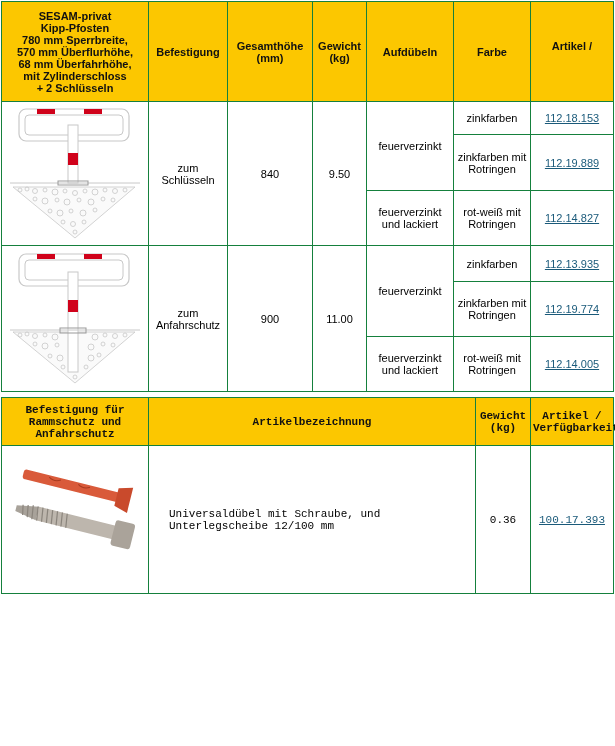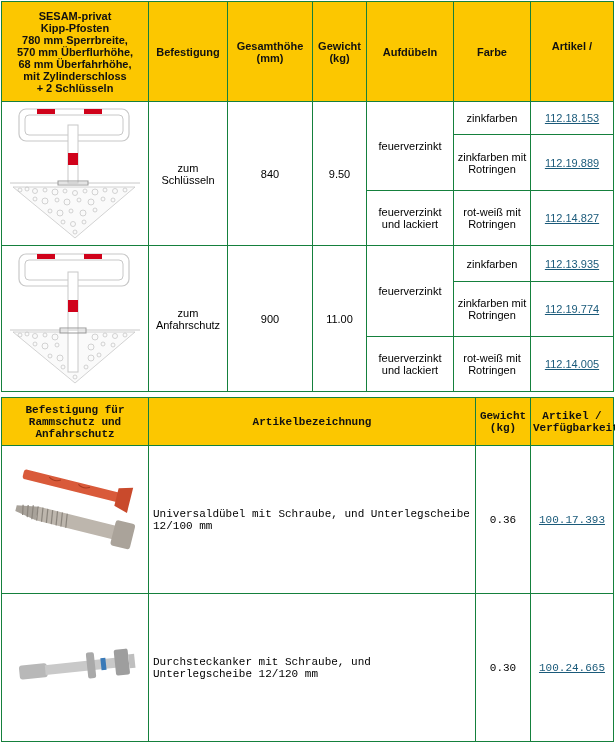--- a/index.html
+++ b/index.html
@@ -202,35 +202,18 @@
                 <line x1="39" y1="68" x2="41" y2="82"></line>
                 <line x1="44" y1="68" x2="46" y2="82"></line>
                 <line x1="49" y1="68" x2="51" y2="82"></line>
                 <line x1="54" y1="68" x2="56" y2="82"></line>
                 <line x1="59" y1="68" x2="61" y2="82"></line>
           </g>
           <rect x="108" y="62" width="20" height="26" rx="3" fill="#aaa39a"></rect>
         </g>
       </svg>
     </td>
-    <td style="text-align:left;padding-left:4px">Universaldübel mit Schraube, und Unterlegscheibe 12/100 mm</td>
+    <td style="text-align:left;padding-left:20px">Universaldübel mit Schraube, und Unterlegscheibe 12/100 mm</td>
     <td>0.36</td>
     <td><a href="#">100.17.393</a></td>
   </tr>
-  <tr style="height:148px">
-    <td class="img-cell">
-      <svg width="140" height="140" viewBox="0 0 140 140">
-        <g transform="rotate(-6 70 70)">
-          <rect x="14" y="64" width="28" height="14" rx="3" fill="#b8b8b8"></rect>
-          <rect x="40" y="66" width="80" height="10" fill="#c9c9c9"></rect>
-          <rect x="82" y="58" width="8" height="26" rx="2" fill="#a9a9a9"></rect>
-          <rect x="96" y="65" width="5" height="12" fill="#3a7ab8"></rect>
-          <rect x="110" y="58" width="14" height="26" rx="2" fill="#9e9e9e"></rect>
-          <rect x="124" y="64" width="6" height="14" fill="#bfbfbf"></rect>
-        </g>
-      </svg>
-    </td>
-    <td style="text-align:left;padding-left:4px">Durchsteckanker mit Schraube, und Unterlegscheibe 12/120 mm</td>
-    <td>0.30</td>
-    <td><a href="#">100.24.665</a></td>
-  </tr>
 </tbody>
   </table>
 
 </body></html>

